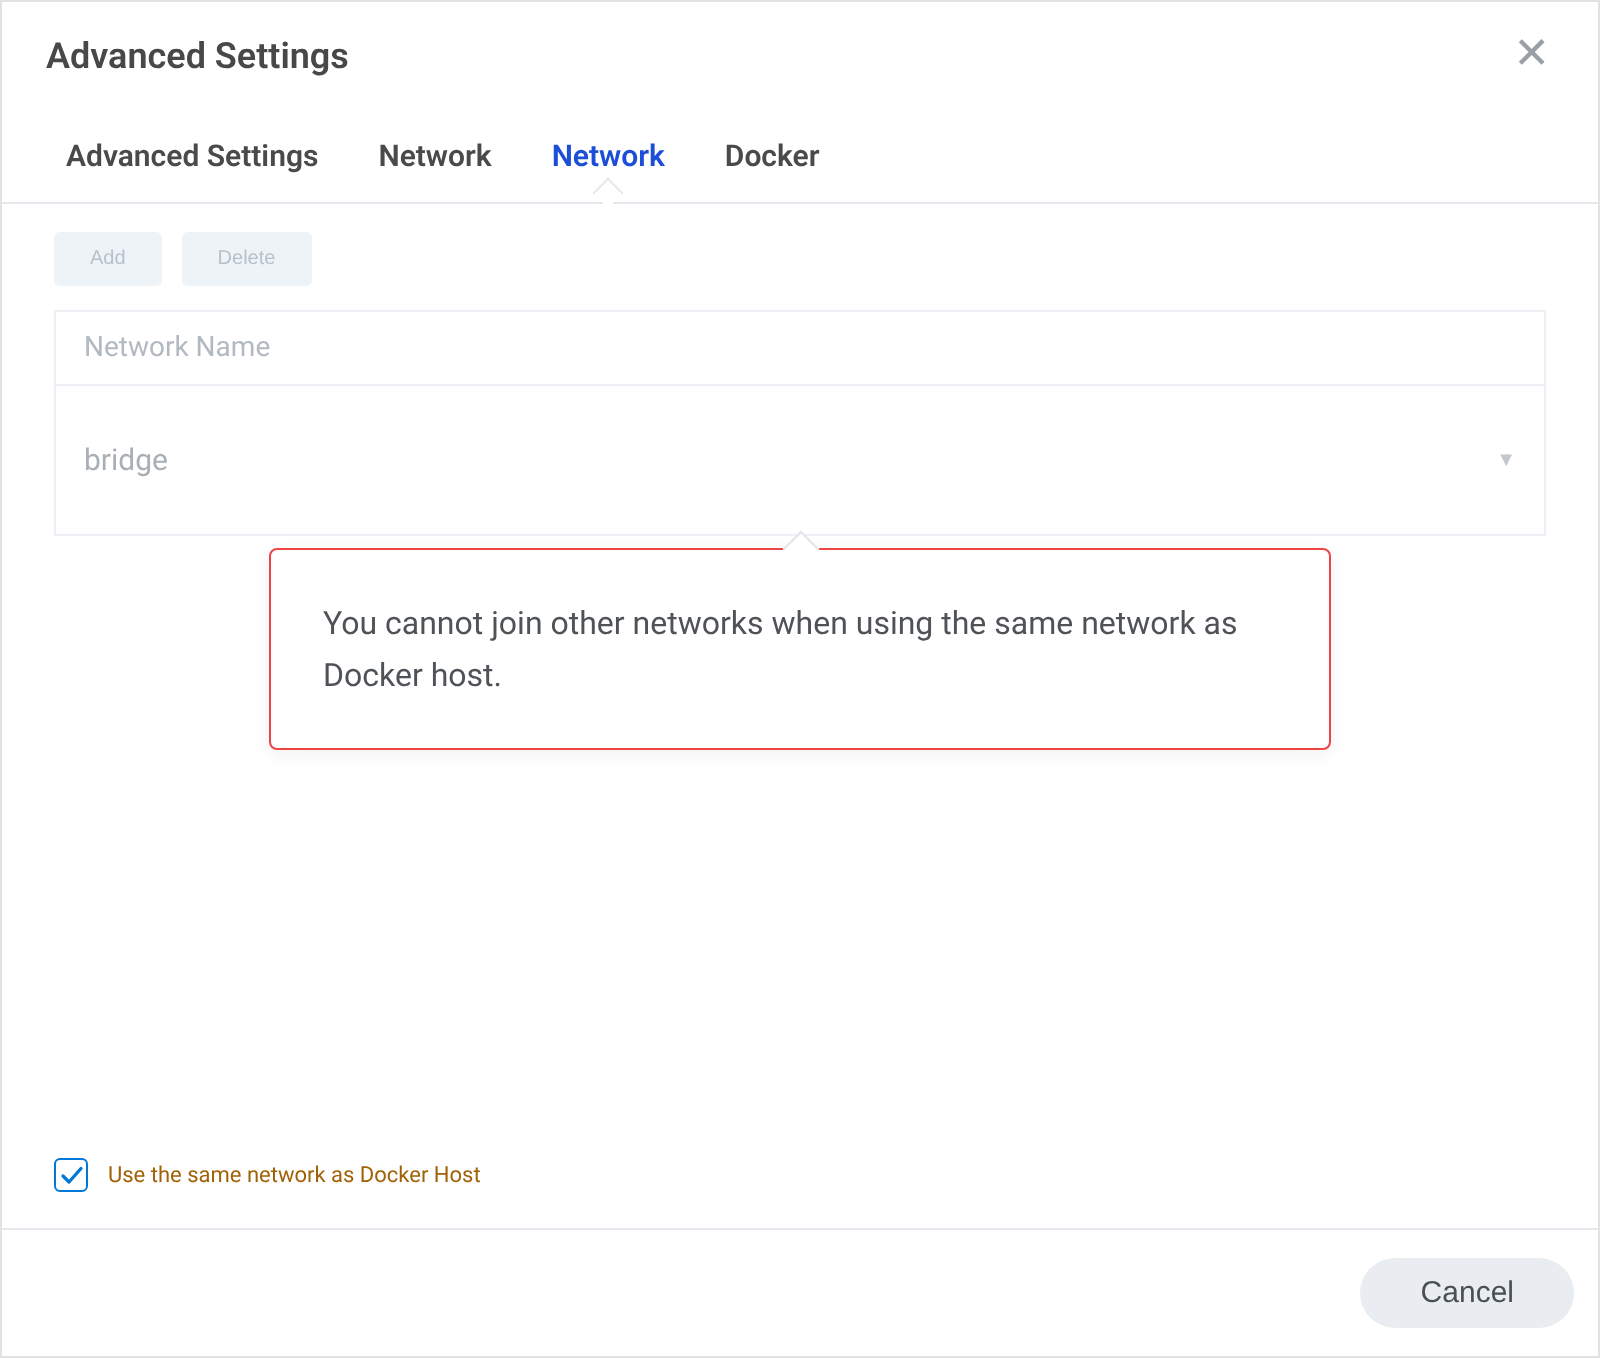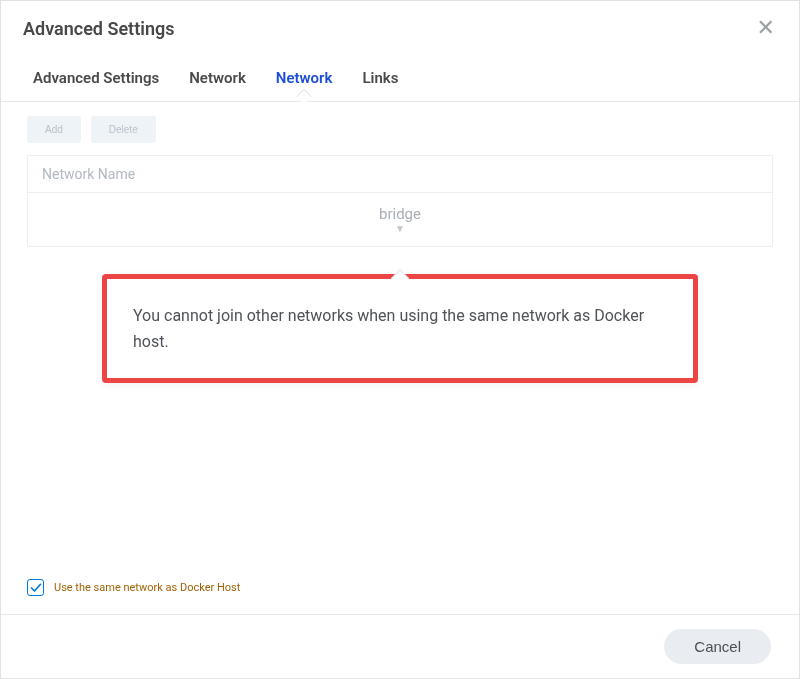--- a/index.html
+++ b/index.html
@@ -90,40 +90,39 @@
     .table-header {
       border: 1px solid #eceff3;
       border-bottom: none;
       padding: 10px 14px;
       color: #b3b9c0;
       font-size: 14px;
       background: #fff;
     }
     .table-row {
       border: 1px solid #eceff3;
-      padding: 12px 14px;
+      padding: 28px 14px;
       display: flex;
       justify-content: space-between;
       align-items: center;
       color: #a9afb6;
       font-size: 15px;
-      flex-direction: column;
     }
     .dd-arrow {
       font-size: 10px;
       color: #c4c8cd;
     }
     .tooltip {
       position: absolute;
       top: 172px;
       left: 50%;
       transform: translateX(-50%);
-      width: 596px;
-      background: #fff;
-      border: 5px solid #ef4444;
+      width: 531px;
+      background: #fff;
+      border: 1px solid #ef4444;
       border-radius: 4px;
       box-shadow: 0 2px 10px rgba(0,0,0,0.06);
       padding: 24px 26px;
       color: #4f5358;
       font-size: 16px;
       line-height: 1.6;
     }
     .tooltip::before {
       content: "";
       position: absolute;
@@ -155,21 +154,21 @@
       background: #fff;
       cursor: pointer;
     }
     .chk svg { width: 12px; height: 12px; }
     .chk-label {
       font-size: 11px;
       color: #a16207;
     }
     .footer {
       border-top: 1px solid #e4e7eb;
-      padding: 14px 28px;
+      padding: 14px 12px;
       display: flex;
       justify-content: flex-end;
       gap: 24px;
     }
     .btn {
       min-width: 88px;
       padding: 9px 30px;
       border-radius: 20px;
       font-size: 15px;
       border: none;
@@ -191,21 +190,21 @@
 
   <div class="titlebar">
     <h2>Advanced Settings</h2>
     <div class="close-btn">✕</div>
   </div>
 
   <div class="tabs">
     <div class="tab">Advanced Settings</div>
     <div class="tab">Network</div>
     <div class="tab active">Network</div>
-    <div class="tab">Links</div>
+    <div class="tab">Docker</div>
   </div>
 
   <div class="content">
 
     <div class="btn-row">
       <button class="btn-small">Add</button>
       <button class="btn-small">Delete</button>
     </div>
 
     <div class="table-header">Network Name</div>

